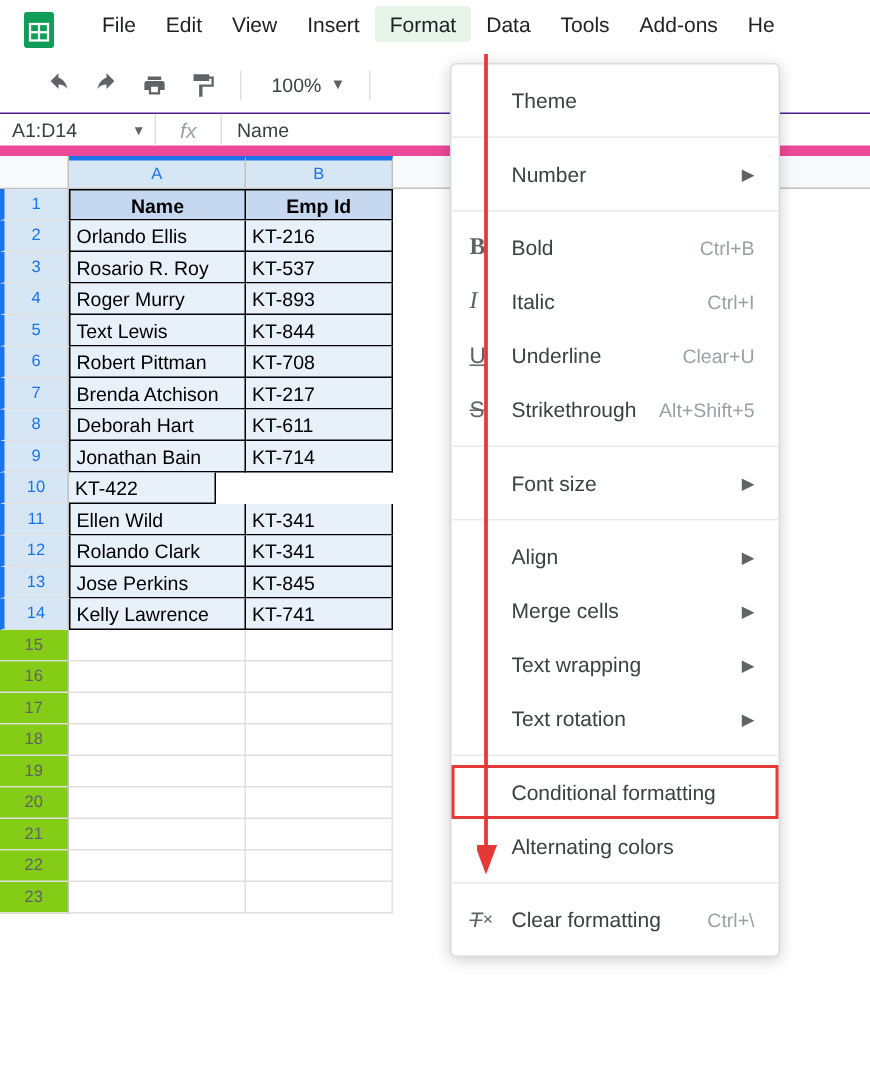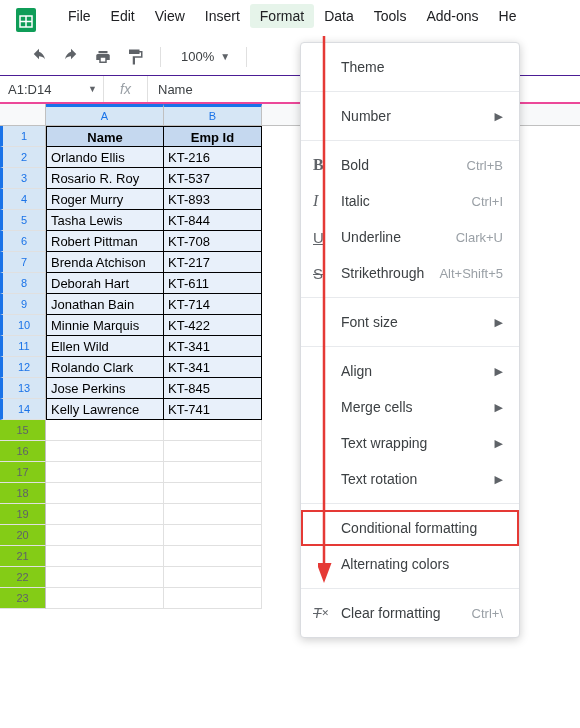--- a/index.html
+++ b/index.html
@@ -62,21 +62,21 @@
     display: flex; align-items: center; gap: 6px;
     font-size: 13px; color: #3c4043;
     padding: 0 6px 0 10px;
   }
   .zoom .dd { font-size: 10px; color: #5f6368; }
 
   
   .fxrow {
     display: flex; align-items: center;
     height: 28px;
-    border-bottom: 2px solid #ec4899;
+    border-bottom: 7px solid #ec4899;
   }
   .namebox {
     width: 104px; height: 100%;
     display: flex; align-items: center; justify-content: space-between;
     padding: 0 6px 0 8px;
     border-right: 1px solid #e0e0e0;
     font-size: 13px; color: #3c4043;
   }
   .namebox .dd { font-size: 9px; color: #5f6368; }
   .fxlabel {
@@ -309,21 +309,21 @@
         <div class="cell colA datacell leftedge">Rosario R. Roy</div>
         <div class="cell colB datacell">KT-537</div>
       </div>
       <div class="row">
         <div class="rowh sel">4</div>
         <div class="cell colA datacell leftedge">Roger Murry</div>
         <div class="cell colB datacell">KT-893</div>
       </div>
       <div class="row">
         <div class="rowh sel">5</div>
-        <div class="cell colA datacell leftedge">Tasha Lewis</div>
+        <div class="cell colA datacell leftedge">Text Lewis</div>
         <div class="cell colB datacell">KT-844</div>
       </div>
       <div class="row">
         <div class="rowh sel">6</div>
         <div class="cell colA datacell leftedge">Robert Pittman</div>
         <div class="cell colB datacell">KT-708</div>
       </div>
       <div class="row">
         <div class="rowh sel">7</div>
         <div class="cell colA datacell leftedge">Brenda Atchison</div>
@@ -334,21 +334,20 @@
         <div class="cell colA datacell leftedge">Deborah Hart</div>
         <div class="cell colB datacell">KT-611</div>
       </div>
       <div class="row">
         <div class="rowh sel">9</div>
         <div class="cell colA datacell leftedge">Jonathan Bain</div>
         <div class="cell colB datacell">KT-714</div>
       </div>
       <div class="row">
         <div class="rowh sel">10</div>
-        <div class="cell colA datacell leftedge">Minnie Marquis</div>
         <div class="cell colB datacell">KT-422</div>
       </div>
       <div class="row">
         <div class="rowh sel">11</div>
         <div class="cell colA datacell leftedge">Ellen Wild</div>
         <div class="cell colB datacell">KT-341</div>
       </div>
       <div class="row">
         <div class="rowh sel">12</div>
         <div class="cell colA datacell leftedge">Rolando Clark</div>
@@ -436,21 +435,21 @@
         <i style="font-family:serif;font-size:16px">I</i>
       </span>
     <span class="dd-label">Italic</span>
     <span class="dd-shortcut">Ctrl+I</span>
   </div>
   <div class="dd-item">
     <span class="dd-icon">
         <span style="text-decoration:underline;font-size:15px">U</span>
       </span>
     <span class="dd-label">Underline</span>
-    <span class="dd-shortcut">Clark+U</span>
+    <span class="dd-shortcut">Clear+U</span>
   </div>
   <div class="dd-item">
     <span class="dd-icon">
         <span style="text-decoration:line-through;font-size:15px">S</span>
       </span>
     <span class="dd-label">Strikethrough</span>
     <span class="dd-shortcut">Alt+Shift+5</span>
   </div>
   <div class="dd-sep"></div>
   <div class="dd-item">

